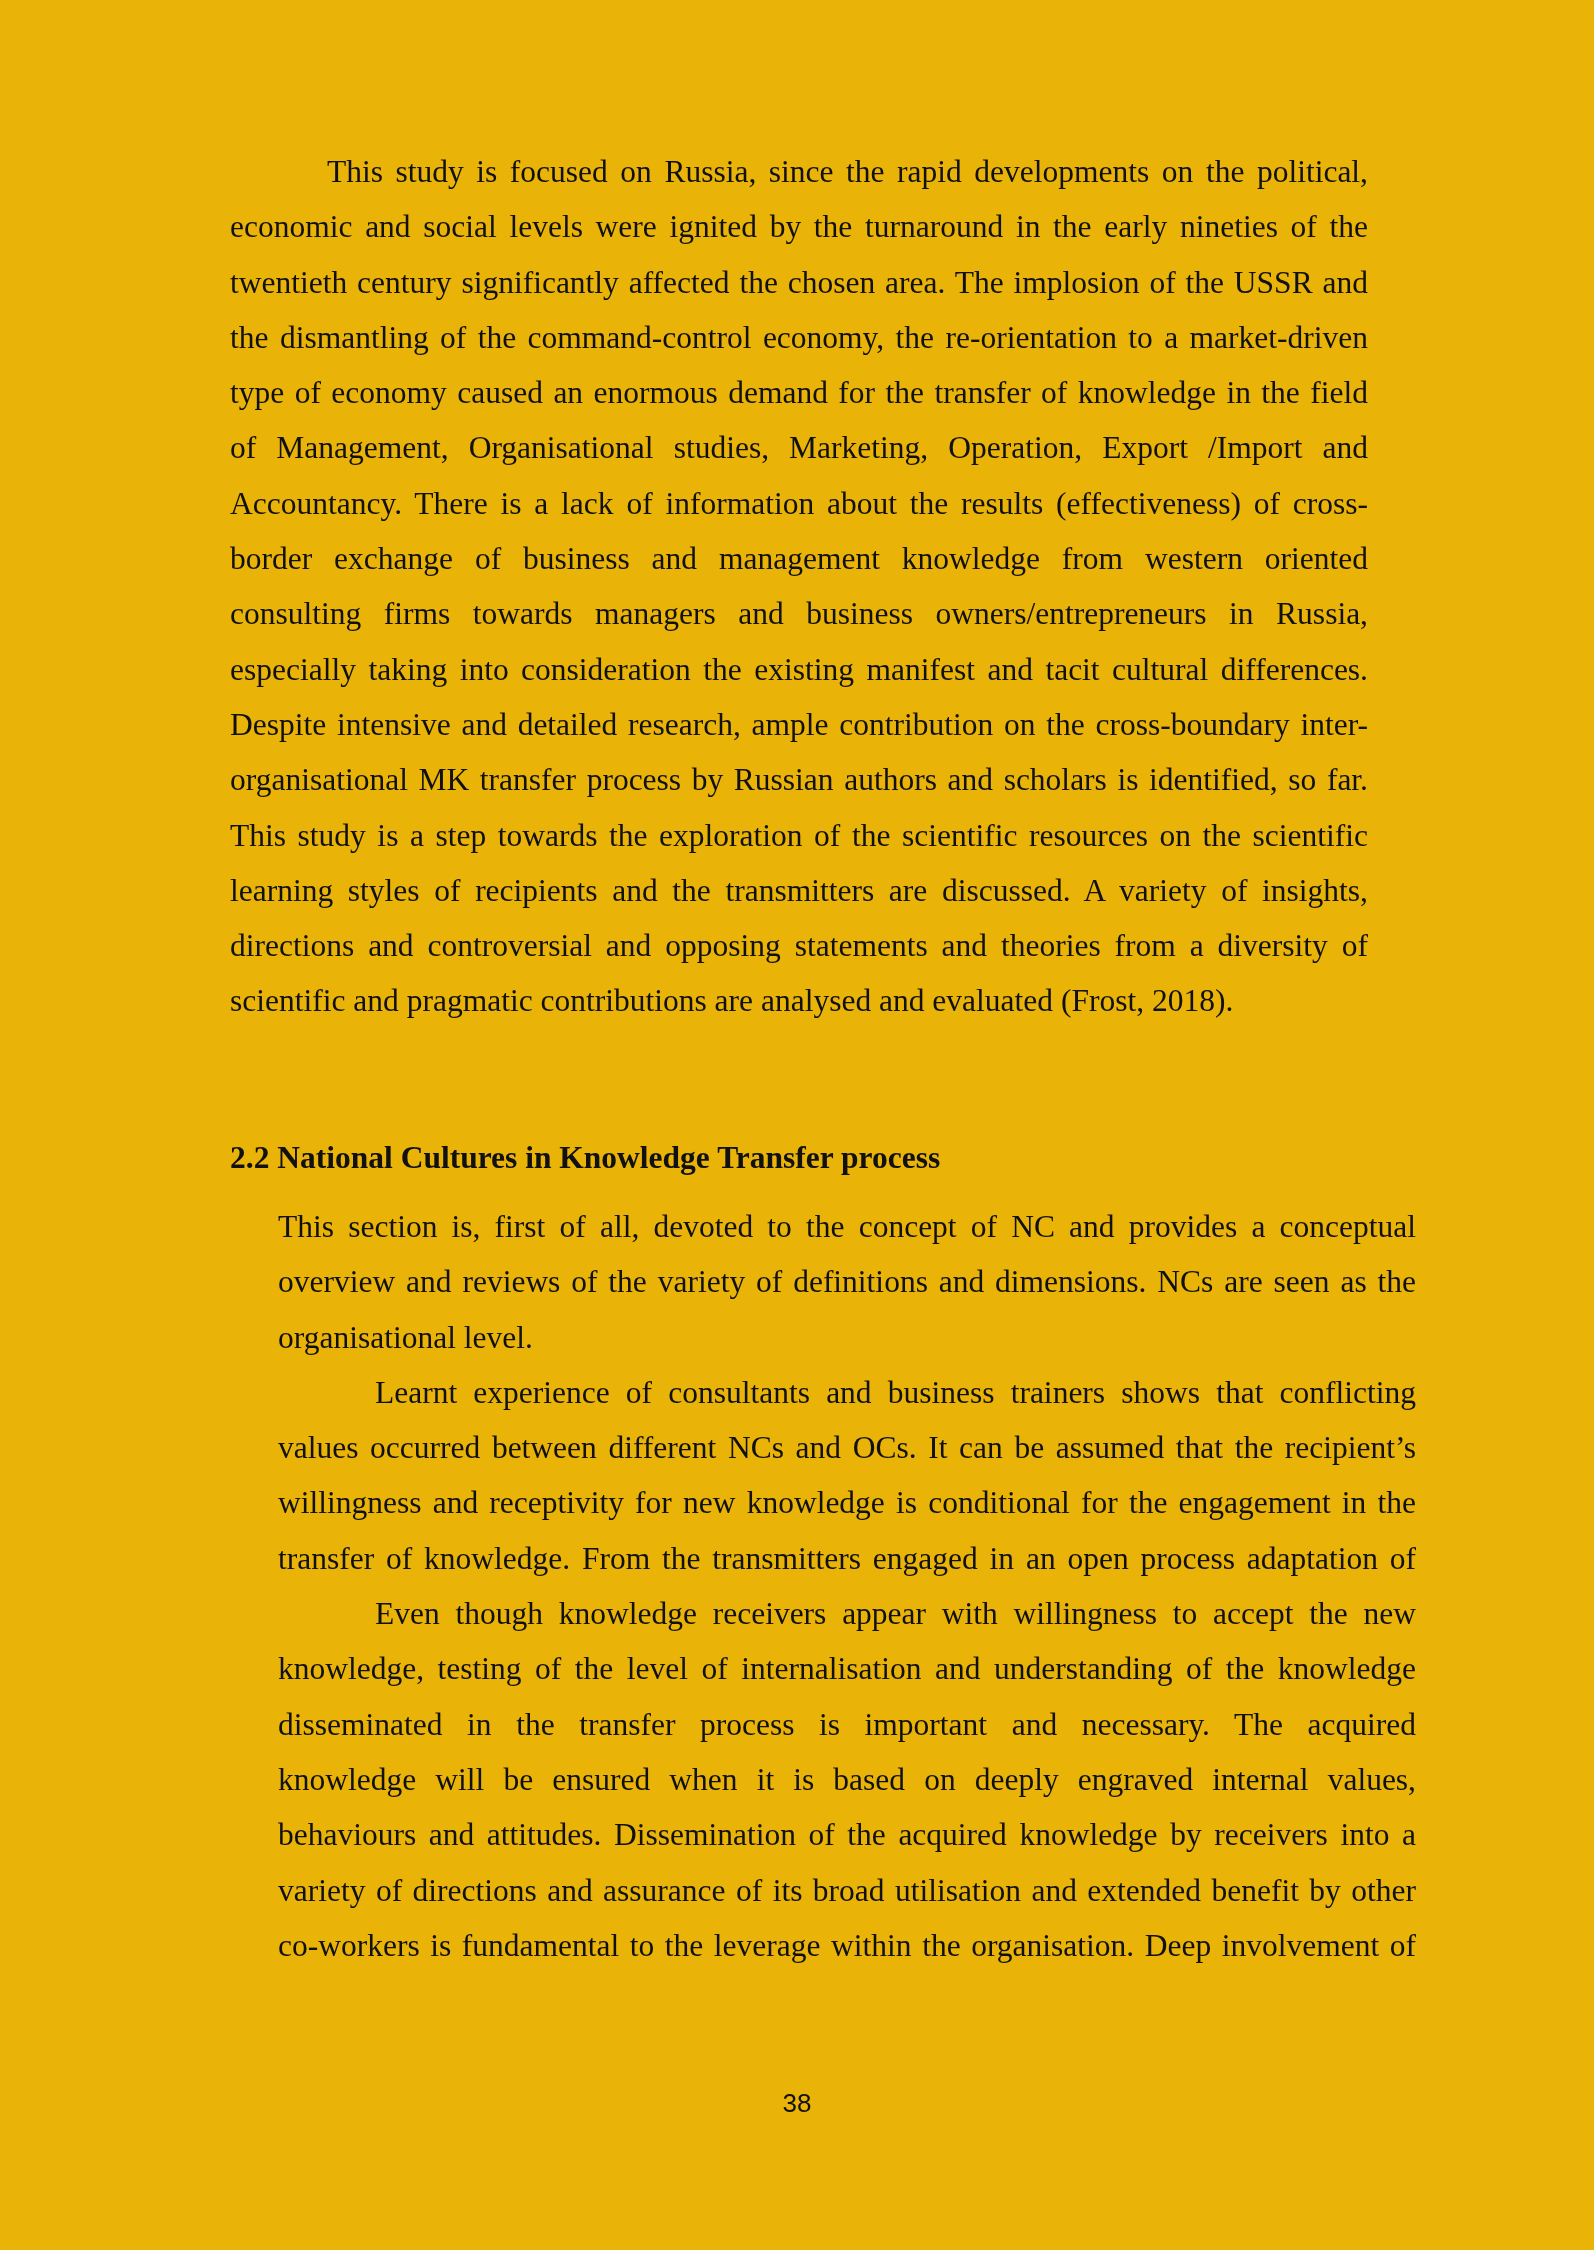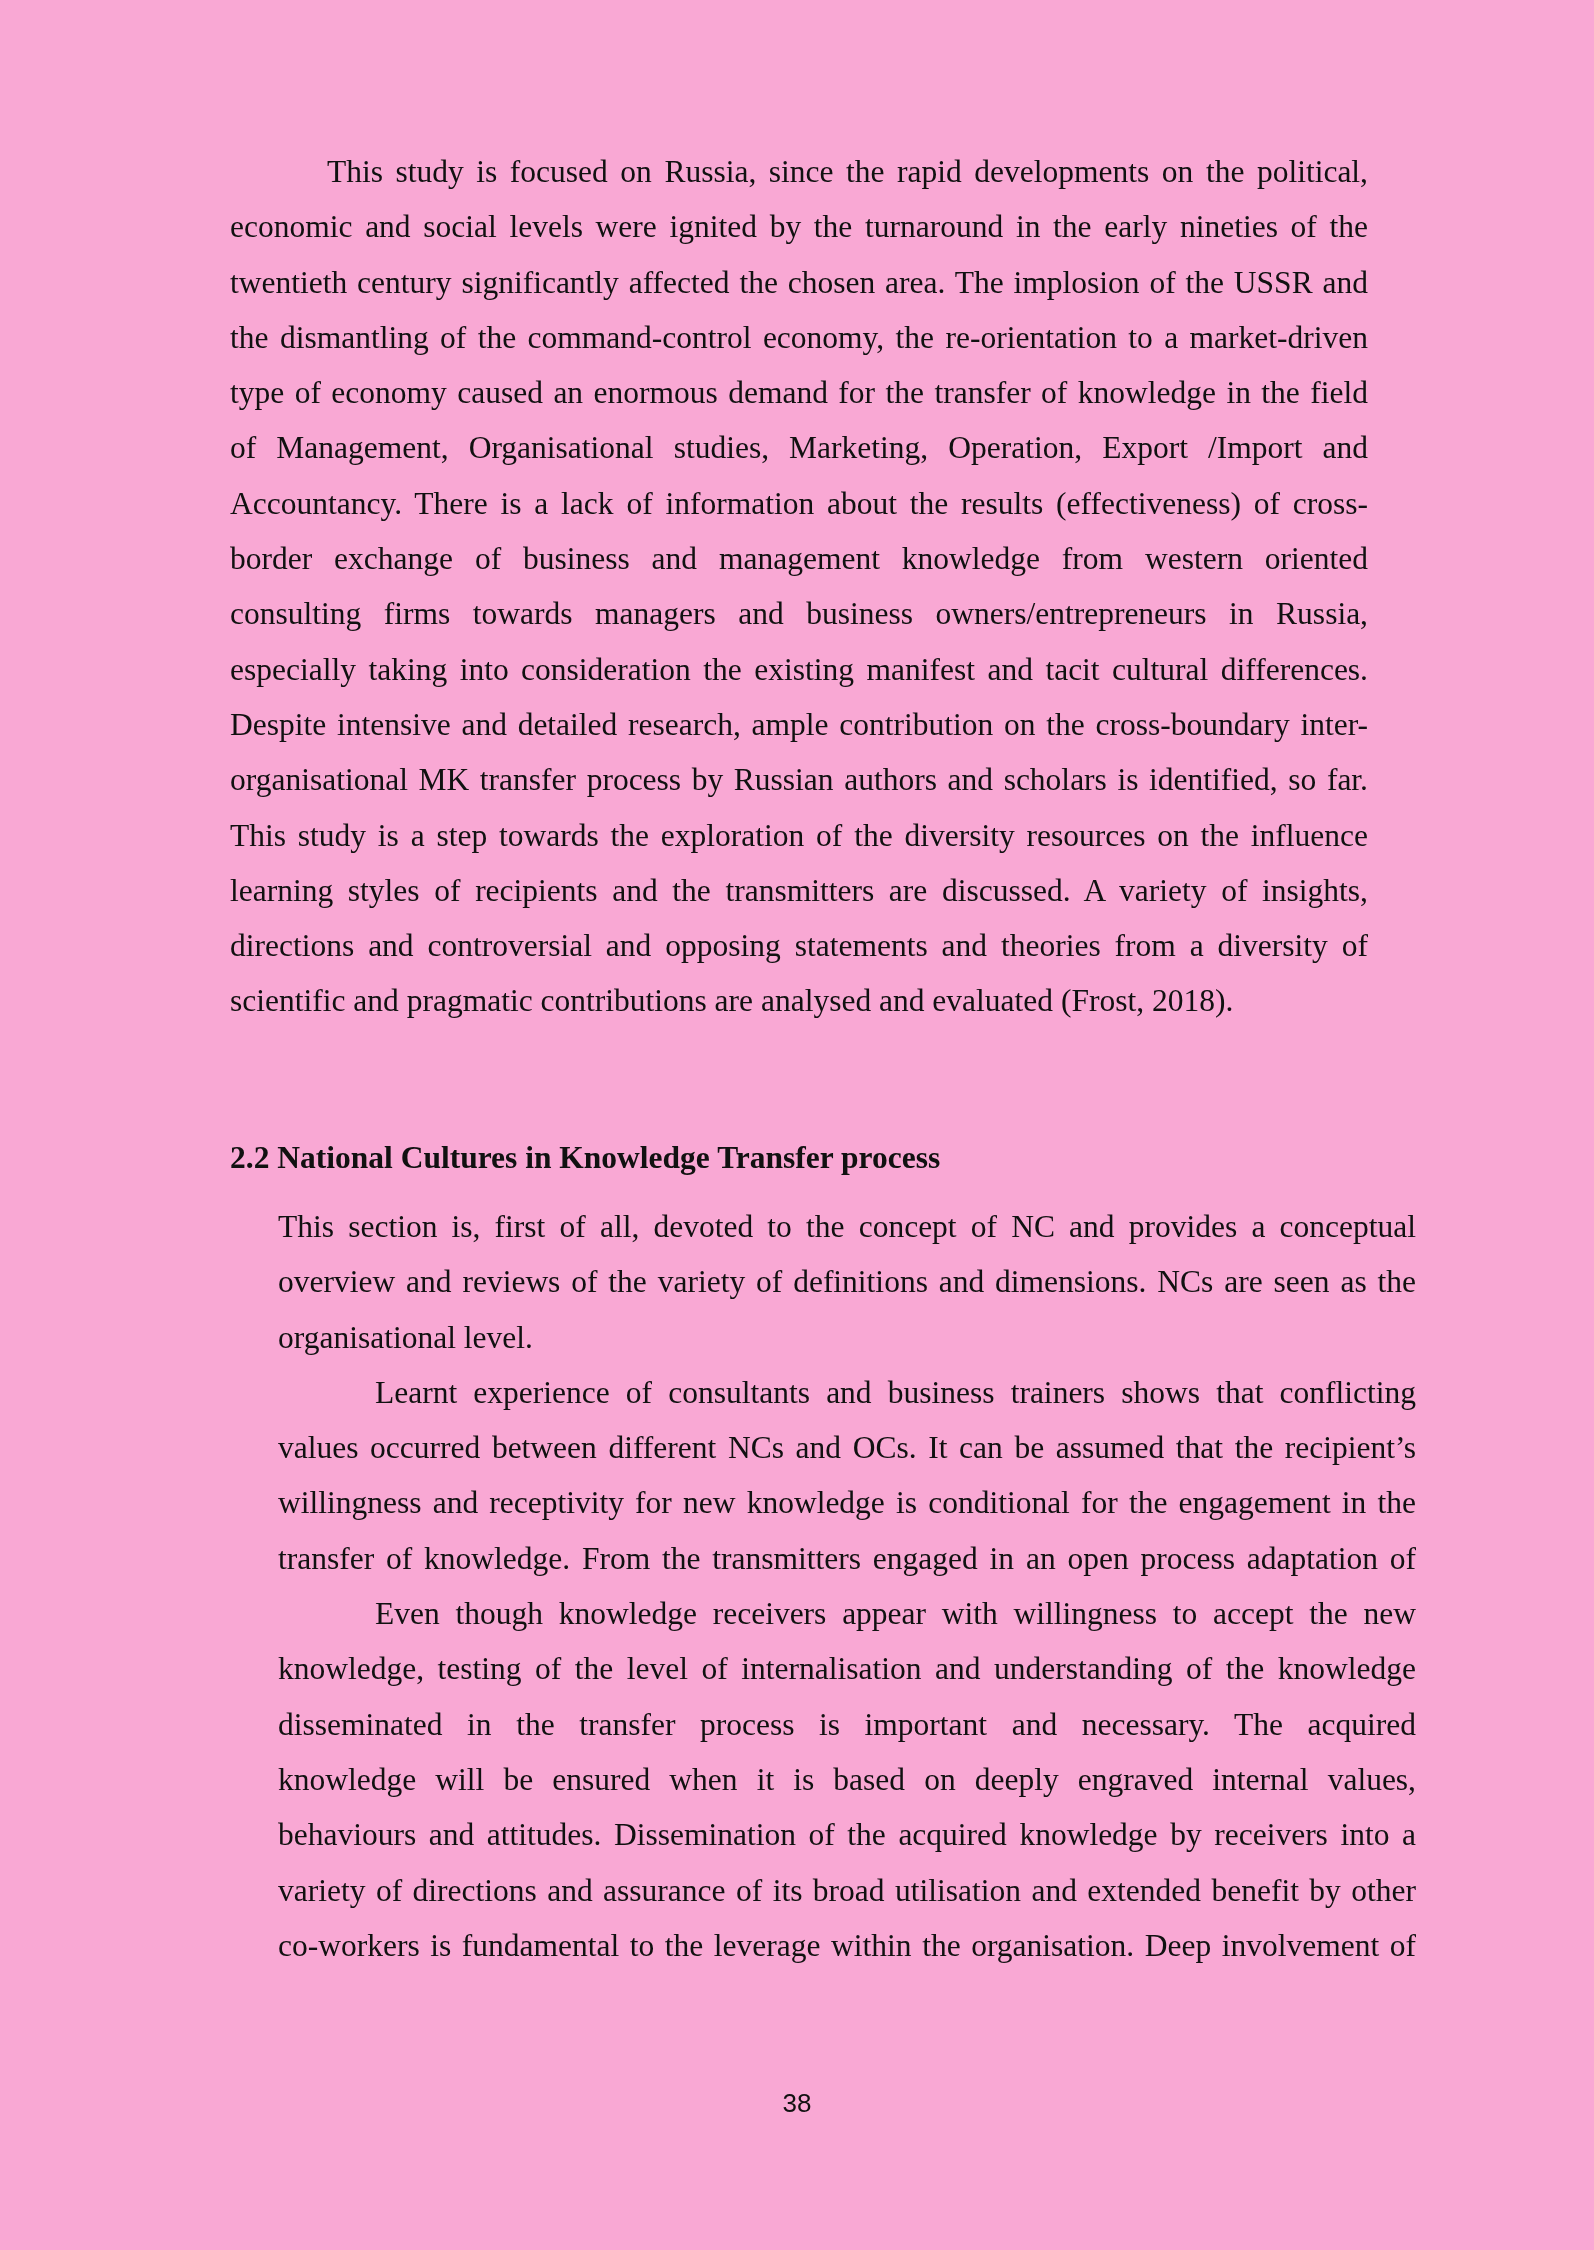--- a/index.html
+++ b/index.html
@@ -1,17 +1,17 @@
 <!DOCTYPE html>
 <html><head>
 <meta charset="utf-8">
 <style>
   html, body { margin: 0; padding: 0; background: #ffffff; }
   body { width: 1594px; height: 2250px; position: relative; overflow: hidden; }
-  .page { position: absolute; left: 0; top: 0; width: 1594px; height: 2250px; background: #f9a8d4; }
+  .page { position: absolute; left: 0; top: 0; width: 1594px; height: 2250px; background: #eab308; }
   .text-block {
     position: absolute;
     left: 230px;
     width: 1138px;
     font-family: "Liberation Serif", "DejaVu Serif", serif;
     font-size: 31.5px;
     line-height: 55.3px;
     color: #111;
     text-align: justify;
   }
@@ -51,21 +51,21 @@
     <span class="line">twentieth century significantly affected the chosen area. The implosion of the USSR and</span>
     <span class="line">the dismantling of the command-control economy, the re-orientation to a market-driven</span>
     <span class="line">type of economy caused an enormous demand for the transfer of knowledge in the field</span>
     <span class="line">of Management, Organisational studies, Marketing, Operation, Export /Import and</span>
     <span class="line">Accountancy. There is a lack of information about the results (effectiveness) of cross-</span>
     <span class="line">border exchange of business and management knowledge from western oriented</span>
     <span class="line">consulting firms towards managers and business owners/entrepreneurs in Russia,</span>
     <span class="line">especially taking into consideration the existing manifest and tacit cultural differences.</span>
     <span class="line">Despite intensive and detailed research, ample contribution on the cross-boundary inter-</span>
     <span class="line">organisational MK transfer process by Russian authors and scholars is identified, so far.</span>
-    <span class="line">This study is a step towards the exploration of the diversity resources on the influence</span>
+    <span class="line">This study is a step towards the exploration of the scientific resources on the scientific</span>
     <span class="line">learning styles of recipients and the transmitters are discussed. A variety of insights,</span>
     <span class="line">directions and controversial and opposing statements and theories from a diversity of</span>
     <span class="line last">scientific and pragmatic contributions are analysed and evaluated (Frost, 2018).</span>
   </div>
 
   <h2 class="heading">2.2 National Cultures in Knowledge Transfer process</h2>
 
   <div class="text-block block2">
     <div>
       <span class="line">This section is, first of all, devoted to the concept of NC and provides a conceptual</span>

